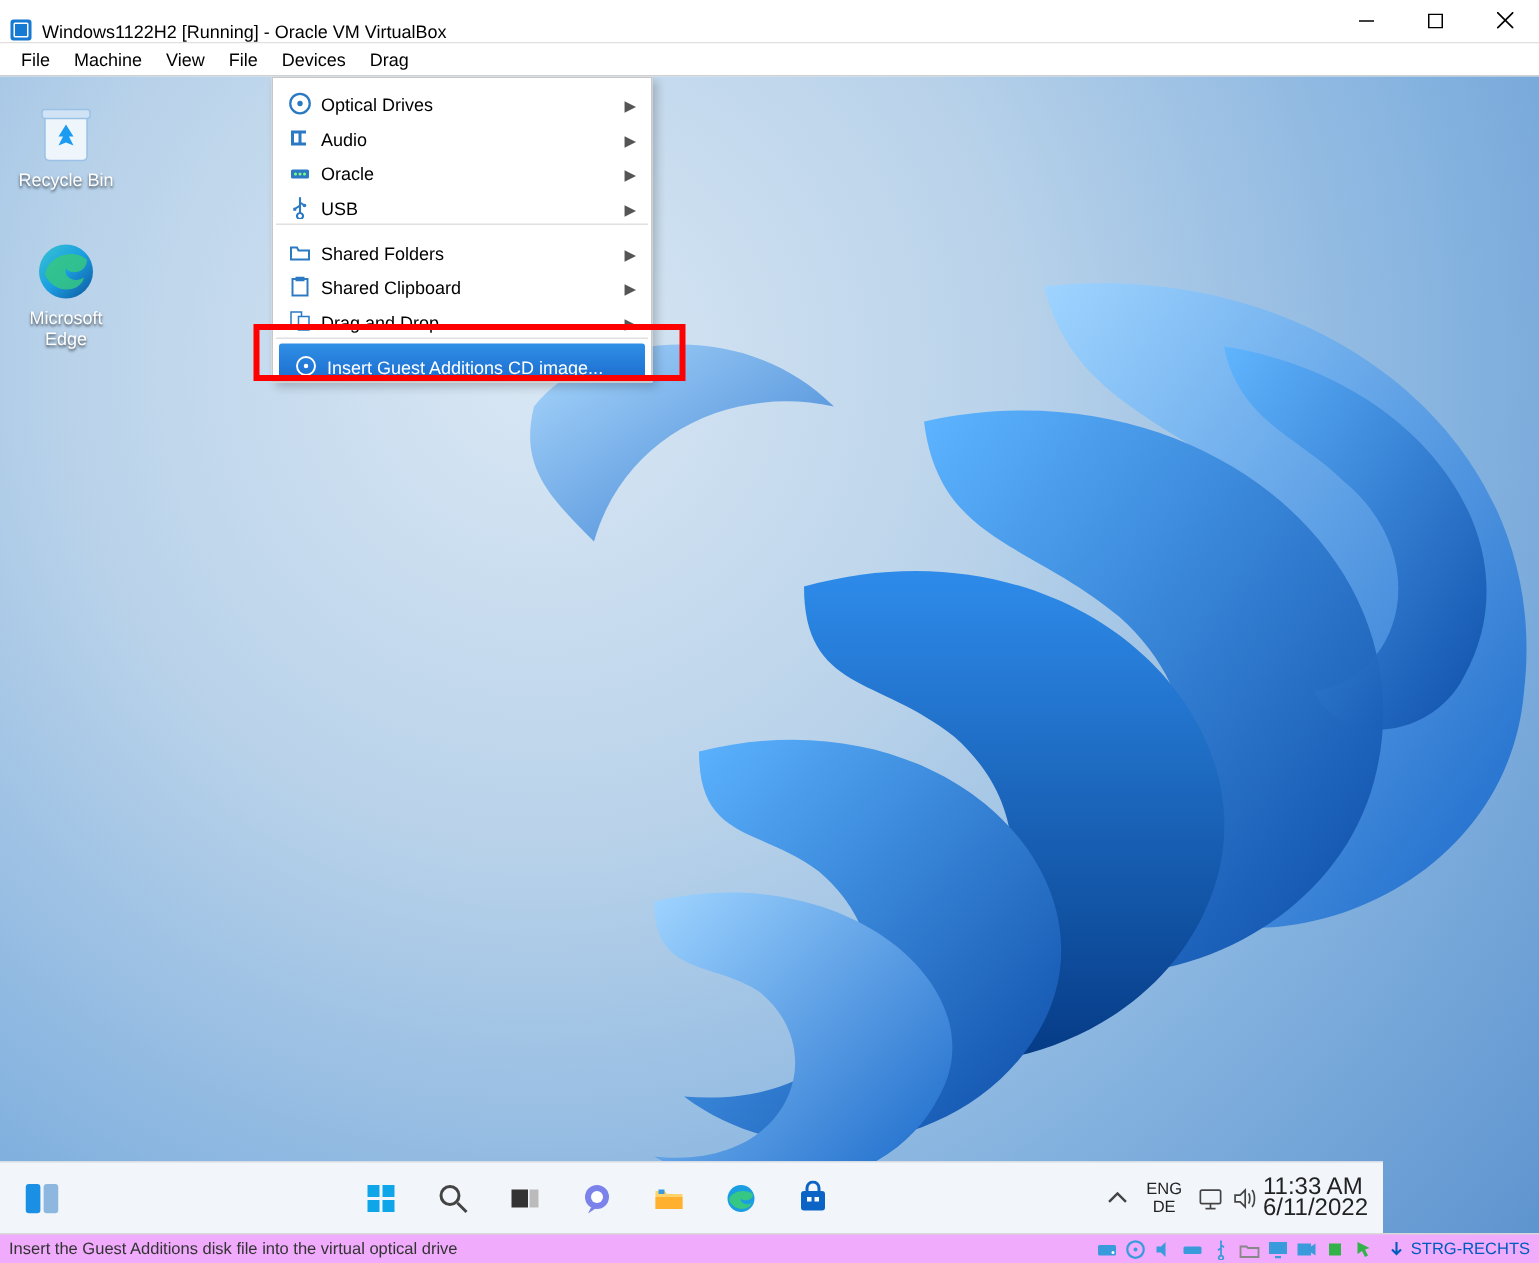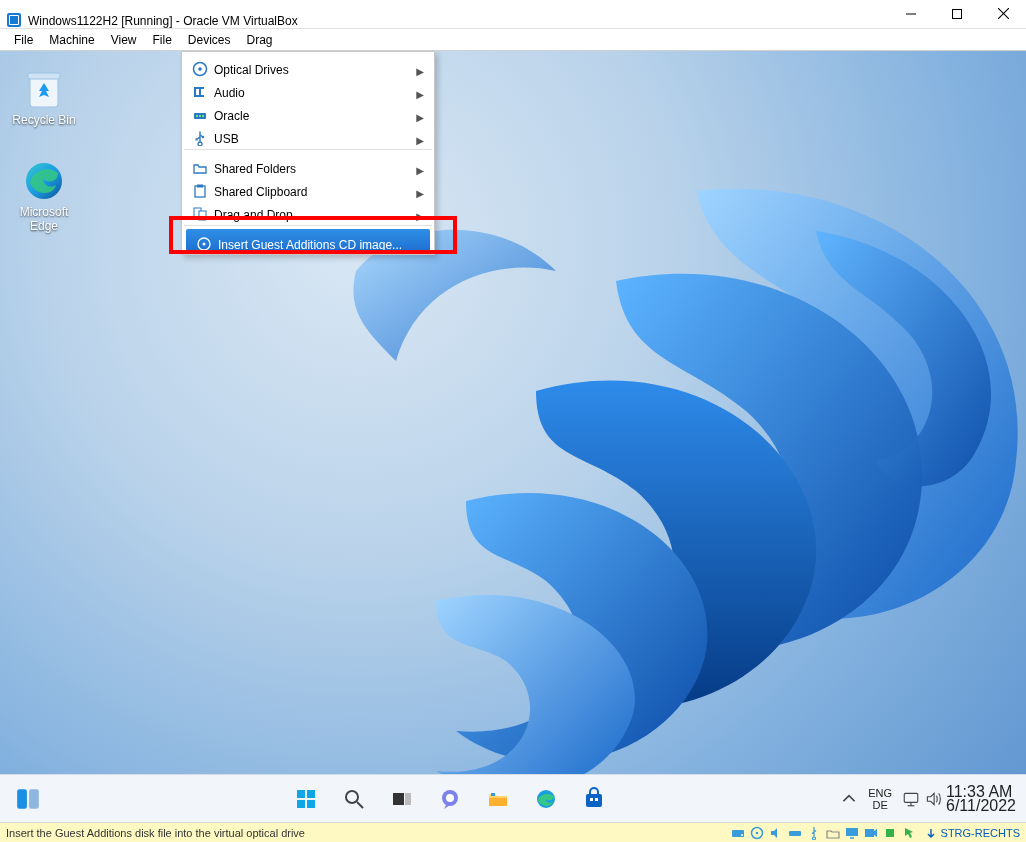--- a/index.html
+++ b/index.html
@@ -31,33 +31,33 @@
   .dropdown { position:absolute; left:181px; top:0; width:254px; background:#fff; border:1px solid #c8c8c8; box-shadow:3px 3px 6px rgba(0,0,0,.2); padding:2px 0;}
   .drow { height:23px; display:flex; align-items:flex-end; font-size:12px; color:#000; position:relative; padding:0 6px;}
   .drow .icon { width:24px; display:flex; align-items:center; justify-content:center;}
   .drow .label { flex:1; padding-left:2px;}
   .drow .arrow { font-size:10px; color:#555; padding-right:4px;}
   .dsep { height:1px; background:#e0e0e0; margin:3px 2px; }
   .drow.hl { background:linear-gradient(#2f8fe6,#1d6fd0); color:#fff; border-radius:2px; margin:0 4px; padding:0 6px;}
   .highlight-box { position:absolute; border:4px solid #ff0000; pointer-events:none;}
 
   
-  .taskbar { position:absolute; left:0; bottom:0; width:1026px; height:48px; background:#f2f6fb; border-top:1px solid #d6dce5; display:flex; align-items:center; }
+  .taskbar { position:absolute; left:0; bottom:0; width:922px; height:48px; background:#f2f6fb; border-top:1px solid #d6dce5; display:flex; align-items:center; }
   .tb-left  { width:60px; display:flex; align-items:center; padding-left:8px;}
   .tb-center{ flex:1; display:flex; align-items:center; justify-content:center; gap:8px;}
   .tb-right { display:flex; align-items:center; gap:4px; padding-right:10px; font-size:12px; color:#222;}
   .tbbtn { width:40px; height:40px; display:flex; align-items:center; justify-content:center; border-radius:4px;}
   .tbbtn svg { width:24px; height:24px; }
   .lang { display:flex; flex-direction:column; align-items:center; line-height:12px; font-size:11px; padding:0 6px;}
   .clock{ display:flex; flex-direction:column; align-items:flex-start; line-height:14px; font-size:16px;}
   .tray-icon { width:18px; height:18px; display:flex; align-items:center; justify-content:center;}
   .widgets-icon svg{width:26px;height:26px;}
 
   
-  .vbstatus { position:absolute; left:0; bottom:0; width:1026px; height:20px; background:#fef9c3; border-top:1px solid #d8d8d8; display:flex; align-items:center; font-size:11px; color:#333; z-index:5;}
+  .vbstatus { position:absolute; left:0; bottom:0; width:1026px; height:20px; background:#f0abfc; border-top:1px solid #d8d8d8; display:flex; align-items:center; font-size:11px; color:#333; z-index:5;}
   .vbstatus .hint{ flex:1; padding-left:6px; }
   .vbstatus .vicons{ display:flex; gap:3px; align-items:center; padding-right:4px;}
   .vbstatus .vicons span{ width:16px;height:16px; display:flex;align-items:center;justify-content:center;}
   .vbstatus .hostkey{ color:#005bbf; font-size:11px; padding:0 6px 0 4px;}
 
   
   .guestwrap{position:absolute;left:0;top:51px;width:1026px;bottom:20px;}
   .guest{position:absolute;inset:0;top:0;height:auto;}
   .taskbar{bottom:0;}
   .vbstatus{bottom:0;}

